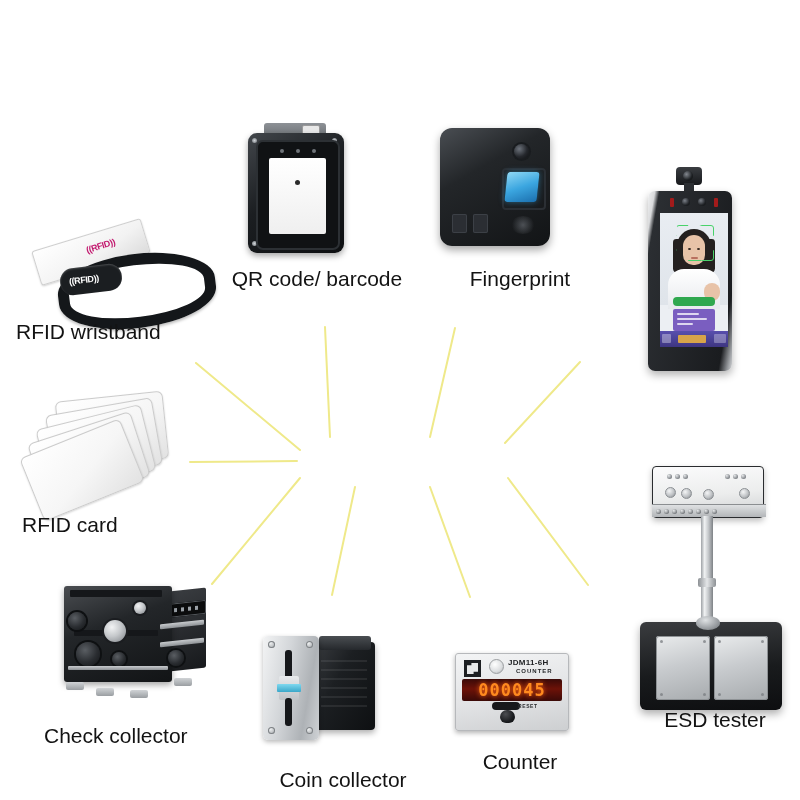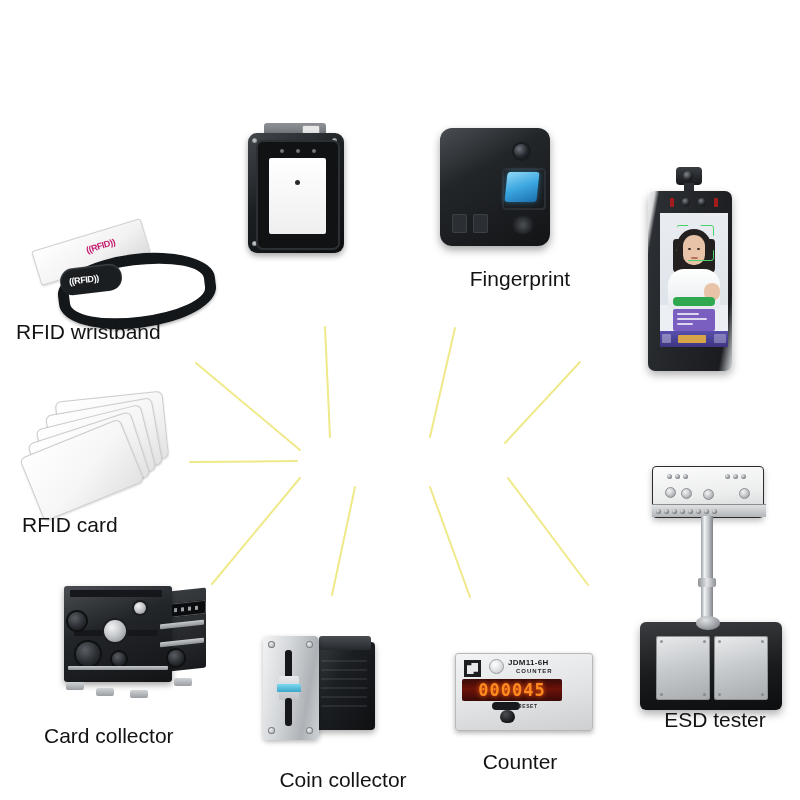--- a/index.html
+++ b/index.html
@@ -409,21 +409,20 @@
   #c-coin { left: 248px; top: 768px; width: 190px; text-align:center; }
 
   
   #n-counter { left: 455px; top: 653px; width: 118px; height: 84px; }
   .ct-body {
     position:absolute; left:0; top:0; width:112px; height:76px;
     background: linear-gradient(170deg,#f3f4f5 0%,#e2e3e5 55%,#cdcfd1 100%);
     border-radius:3px;
     box-shadow: 0 2px 5px rgba(0,0,0,0.3);
     border:1px solid #b6b8bb;
-    padding-left:24px;
   }
   .ct-logo {
     position:absolute; left:8px; top:6px; width:17px; height:17px;
     background:#1d1f22;
     clip-path: polygon(0 0,100% 0,100% 100%,0 100%);
   }
   .ct-logo i {
     position:absolute; left:3px; top:3px; width:11px; height:11px;
     background:#e8e9ea;
     clip-path: polygon(0 20%,40% 20%,40% 0,100% 0,100% 80%,60% 80%,60% 100%,0 100%);
@@ -573,20 +572,21 @@
             <i></i>
             <i></i>
           </div>
         <div class="qr-window">
           <span class="qr-dot"></span>
         </div>
         <div class="qr-logo"></div>
       </div>
     </div>
   </div>
+  <div class="caption" id="c-qr">QR code/ barcode</div>
 
   <div class="node" id="n-fp">
     <div class="fp-body">
       <div class="fp-cam"></div>
       <div class="fp-sensor-frame"></div>
       <div class="fp-sensor"></div>
       <div class="fp-keys">
           <i></i>
           <i></i>
         </div>
@@ -666,21 +666,21 @@
       <div class="cc-rail" style="left:4px;top:80px;width:100px;height:4px;"></div>
     </div>
     <div class="cc-rail" style="left:104px;top:44px;width:44px;height:5px;transform:skewY(-6deg);"></div>
     <div class="cc-rail" style="left:104px;top:62px;width:44px;height:5px;transform:skewY(-6deg);"></div>
     <div class="cc-pulley" style="left:112px;top:72px;width:16px;height:16px;"></div>
     <div class="cc-foot" style="left:10px;top:104px;"></div>
     <div class="cc-foot" style="left:40px;top:110px;"></div>
     <div class="cc-foot" style="left:74px;top:112px;"></div>
     <div class="cc-foot" style="left:118px;top:100px;"></div>
   </div>
-  <div class="caption" id="c-cc">Card collector</div>
+  <div class="caption" id="c-cc">Check collector</div>
 
   <div class="node" id="n-coin">
     <div class="coin-black"></div>
     <div class="coin-black-top"></div>
     <div class="coin-ribs">
       <i style="top:0;"></i>
         <i style="top:9px;"></i>
         <i style="top:18px;"></i>
       <i style="top:27px;"></i>
         <i style="top:36px;"></i>

